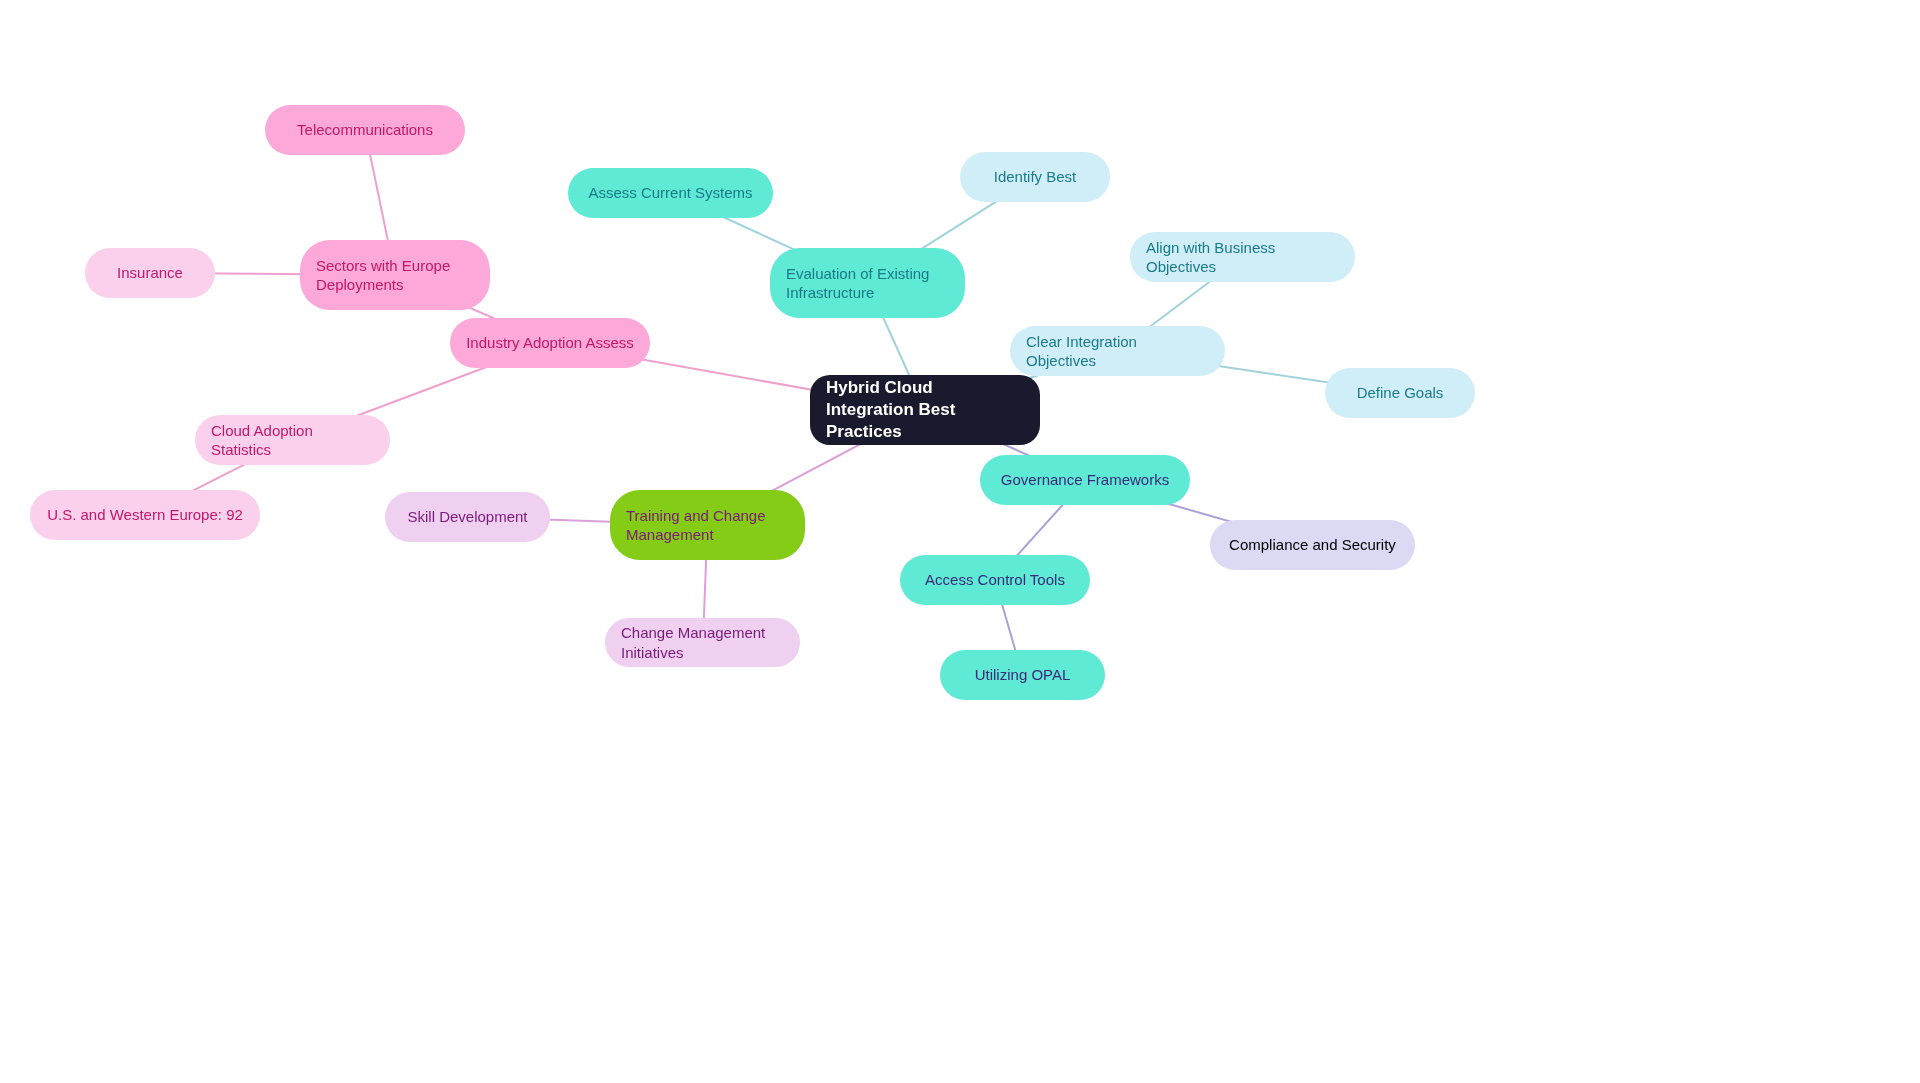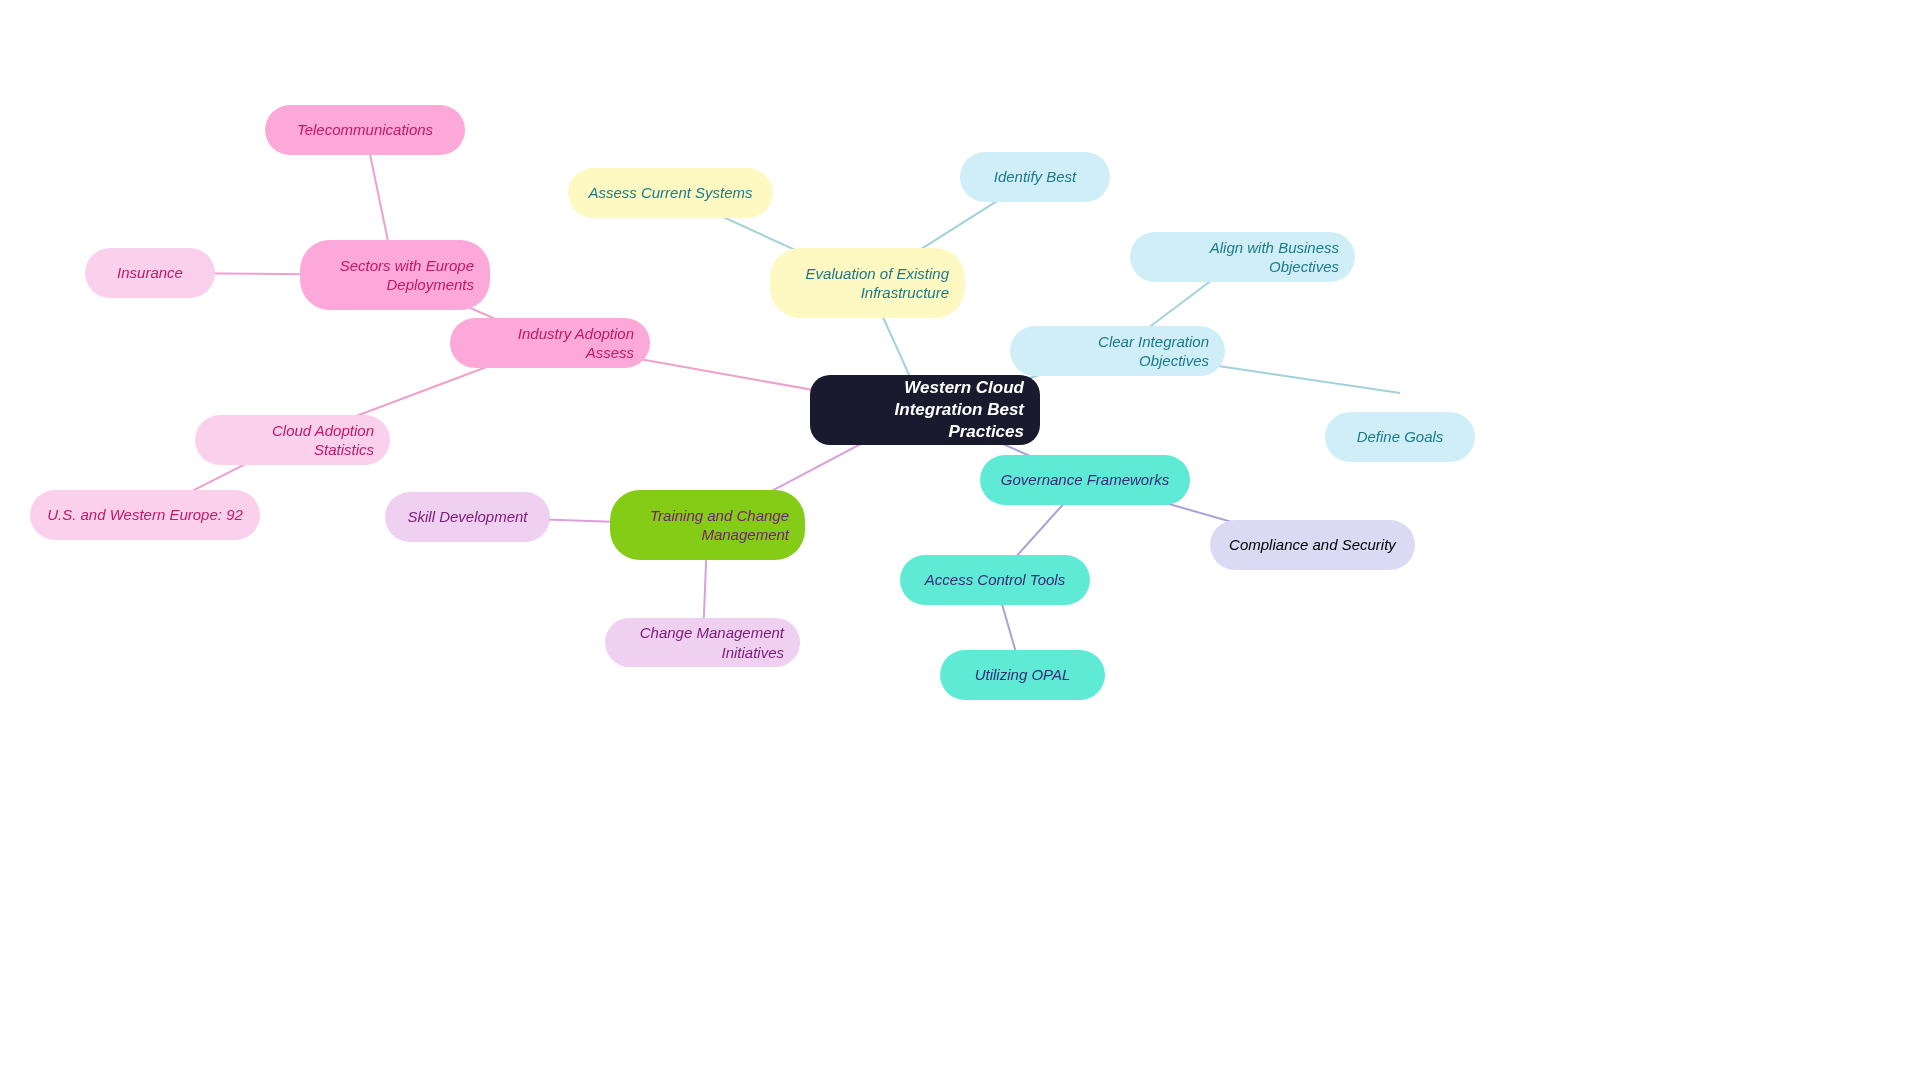--- a/index.html
+++ b/index.html
@@ -22,29 +22,28 @@
       width: 1920px;
       height: 1083px;
       pointer-events: none;
       z-index: 1;
     }
     .node {
       position: absolute;
       display: flex;
       align-items: center;
       justify-content: center;
-      text-align: right;
+      text-align: left;
       border-radius: 30px;
       z-index: 2;
       padding: 0 16px;
       font-size: 15px;
       font-weight: 500;
       line-height: 1.3;
       cursor: pointer;
-      font-style: italic;
     }
     .node-center {
       background: #1a1a2e;
       color: #ffffff;
       border-radius: 20px;
       font-size: 17px;
       font-weight: 600;
     }
     
     .node-pink {
@@ -53,21 +52,21 @@
       border: none;
     }
     
     .node-lightpink {
       background: #fbd0ec;
       color: #c0186a;
       border: none;
     }
     
     .node-blue {
-      background: #fef9c3;
+      background: #5eead4;
       color: #1a7a8a;
       border: none;
     }
     
     .node-lightblue {
       background: #d0eef7;
       color: #1a7a8a;
       border: none;
     }
     
@@ -111,33 +110,33 @@
       <line x1="867.5" y1="283" x2="670.5" y2="193" stroke="#7abfcc" stroke-width="2" opacity="0.7"></line>
       <line x1="867.5" y1="283" x2="1035" y2="177" stroke="#7abfcc" stroke-width="2" opacity="0.7"></line>
       <line x1="925" y1="410" x2="1117.5" y2="351" stroke="#7abfcc" stroke-width="2" opacity="0.7"></line>
       <line x1="1117.5" y1="351" x2="1242.5" y2="257" stroke="#7abfcc" stroke-width="2" opacity="0.7"></line>
       <line x1="1117.5" y1="351" x2="1400" y2="393" stroke="#7abfcc" stroke-width="2" opacity="0.7"></line>
       <line x1="925" y1="410" x2="1085" y2="480" stroke="#8878c8" stroke-width="2" opacity="0.7"></line>
       <line x1="1085" y1="480" x2="995" y2="580" stroke="#8878c8" stroke-width="2" opacity="0.7"></line>
       <line x1="1085" y1="480" x2="1312.5" y2="545" stroke="#8878c8" stroke-width="2" opacity="0.7"></line>
       <line x1="995" y1="580" x2="1022.5" y2="675" stroke="#8878c8" stroke-width="2" opacity="0.7"></line>
     </svg>
-<div class="node node-center" style="left: 810px; top: 375px; width: 230px; height: 70px;">Western Cloud Integration Best Practices</div>
+<div class="node node-center" style="left: 810px; top: 375px; width: 230px; height: 70px;">Hybrid Cloud Integration Best Practices</div>
     <div class="node node-pink" style="left: 265px; top: 105px; width: 200px; height: 50px;">Telecommunications</div>
     <div class="node node-pink" style="left: 300px; top: 240px; width: 190px; height: 70px;">Sectors with Europe Deployments</div>
     <div class="node node-lightpink" style="left: 85px; top: 248px; width: 130px; height: 50px;">Insurance</div>
     <div class="node node-pink" style="left: 450px; top: 318px; width: 200px; height: 50px;">Industry Adoption Assess</div>
     <div class="node node-lightpink" style="left: 195px; top: 415px; width: 195px; height: 50px;">Cloud Adoption Statistics</div>
     <div class="node node-lightpink" style="left: 30px; top: 490px; width: 230px; height: 50px;">U.S. and Western Europe: 92</div>
     <div class="node node-lightlavpink" style="left: 385px; top: 492px; width: 165px; height: 50px;">Skill Development</div>
     <div class="node node-lavpink" style="left: 610px; top: 490px; width: 195px; height: 70px;">Training and Change Management</div>
     <div class="node node-lightlavpink" style="left: 605px; top: 618px; width: 195px; height: 49px;">Change Management Initiatives</div>
     <div class="node node-blue" style="left: 568px; top: 168px; width: 205px; height: 50px;">Assess Current Systems</div>
     <div class="node node-blue" style="left: 770px; top: 248px; width: 195px; height: 70px;">Evaluation of Existing Infrastructure</div>
     <div class="node node-lightblue" style="left: 960px; top: 152px; width: 150px; height: 50px;">Identify Best</div>
     <div class="node node-lightblue" style="left: 1130px; top: 232px; width: 225px; height: 50px;">Align with Business Objectives</div>
     <div class="node node-lightblue" style="left: 1010px; top: 326px; width: 215px; height: 50px;">Clear Integration Objectives</div>
-    <div class="node node-lightblue" style="left: 1325px; top: 368px; width: 150px; height: 50px; margin-top: 44px;">Define Goals</div>
+    <div class="node node-lightblue" style="left: 1325px; top: 368px; width: 150px; height: 50px;">Define Goals</div>
     <div class="node node-purple" style="left: 980px; top: 455px; width: 210px; height: 50px;">Governance Frameworks</div>
     <div class="node node-purple" style="left: 900px; top: 555px; width: 190px; height: 50px;">Access Control Tools</div>
     <div class="node node-lightpurple" style="left: 1210px; top: 520px; width: 205px; height: 50px;">Compliance and Security</div>
     <div class="node node-purple" style="left: 940px; top: 650px; width: 165px; height: 50px;">Utilizing OPAL</div>
   </div>
 
 </body></html>

